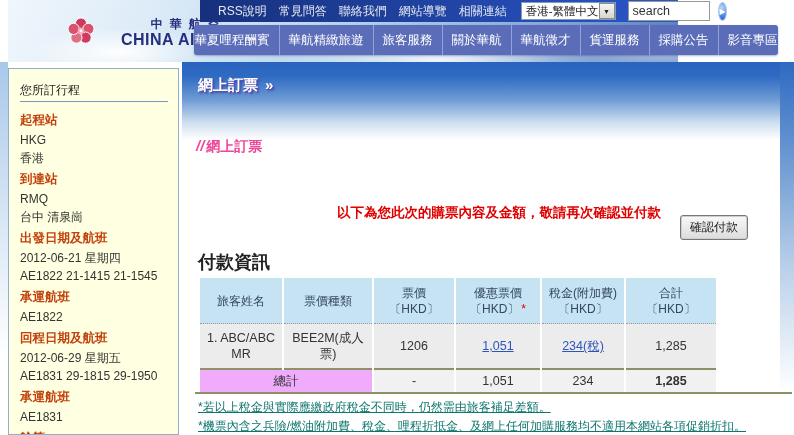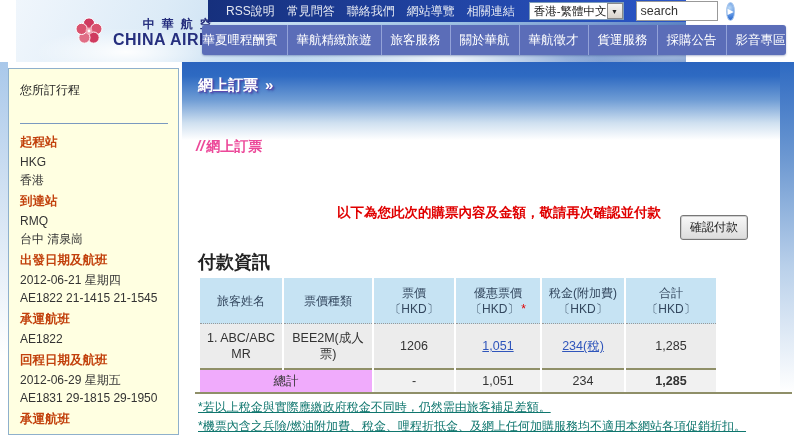--- a/index.html
+++ b/index.html
@@ -1,21 +1,21 @@
 <!DOCTYPE html>
 <html><head>
 <meta charset="utf-8">
 <style>
   * { margin:0; padding:0; box-sizing:border-box; }
   html,body { width:794px; height:435px; overflow:hidden;
     font-family:"Liberation Sans","DejaVu Sans",sans-serif; background:#fff; }
   .page { position:relative; width:794px; height:435px; background:#fff; }
 
   
-  .header { position:absolute; top:0; left:16px; width:670px; height:62px;
+  .header { position:absolute; top:0; left:8px; width:670px; height:62px;
     background:
       radial-gradient(ellipse 130px 34px at 110px 52px, rgba(255,255,255,.95), rgba(255,255,255,0) 70%),
       radial-gradient(ellipse 220px 40px at 430px 60px, rgba(255,255,255,.85), rgba(255,255,255,0) 70%),
       radial-gradient(ellipse 160px 30px at 660px 55px, rgba(255,255,255,.45), rgba(255,255,255,0) 70%),
       linear-gradient(112deg,#f0f6fc 0%,#dcebf7 22%,#bdd8ef 45%,#9cc0e2 65%,#7e9fd2 84%,#567fc0 100%); }
 
   .topbar { position:absolute; top:0; left:192px; right:0; height:22px;
     background:linear-gradient(to right,#16307d,#2b57c9);
     display:flex; align-items:center; padding-left:18px; }
   .toplink { color:#e4e8f2; font-size:12px; text-decoration:none; margin-right:12px; white-space:nowrap; cursor:pointer; }
@@ -26,42 +26,42 @@
     border:1px solid #8a8a8a; display:flex; align-items:center; justify-content:center;
     font-size:7px; color:#222; }
   .search-input { width:82px; height:19px; border:1px solid #999; margin-left:12px;
     font-size:12.5px; color:#333; padding:9px 4px; font-family:inherit; }
   .go-btn { width:19px; height:19px; border-radius:50%; margin-left:8px; cursor:pointer;
     background:radial-gradient(circle at 35% 28%, #bcd9f5 0%, #5a92e2 55%, #1f5ec8 100%);
     border:1px solid #a8c6ec; color:#fff; font-size:8px; display:flex; align-items:center;
     justify-content:center; padding-left:1px; }
 
   .logo { position:absolute; top:13px; left:55px; display:flex; align-items:center; }
-  .logo-text { margin-left:6px; text-align:center; }
+  .logo-text { margin-left:22px; text-align:center; }
   .logo-cn { font-size:12px; font-weight:bold; color:#262f7e; letter-spacing:7px; line-height:14px; }
   .logo-en { font-size:16px; font-weight:bold; color:#262f7e; letter-spacing:.5px; line-height:18px; white-space:nowrap; }
   .swirl { margin-left:5px; margin-top:12px; }
 
   
   .nav { position:absolute; top:25px; left:186px; width:584px; height:30px;
     background:#5b6db8; border-radius:3px; display:flex; align-items:center;
     justify-content:center; box-shadow:0 1px 2px rgba(30,50,120,.35); }
   .nav-item { color:#fff; font-size:12.5px; padding:0 9px; white-space:nowrap;
     cursor:pointer; line-height:30px; }
   .nav-item + .nav-item { border-left:1px solid #93a2d8; }
 
   
   .content { position:absolute; top:62px; left:0; width:794px; height:373px; }
   .left-strip { position:absolute; top:0; left:0; width:8px; height:310px;
     background:linear-gradient(to bottom,#a9c8ea 0%,#cfe0f2 40%,#ffffff 95%); }
 
   
   .sidebar { position:absolute; top:6px; left:8px; width:171px; height:367px;
     background:#ffffe1; border:1px solid #8fb0cc; padding:12px 10px 0 11px; overflow:hidden; }
-  .sb-title { font-size:12px; color:#222; line-height:18px; margin-bottom:24px; }
+  .sb-title { font-size:12px; color:#222; line-height:18px; margin-bottom:2px; }
   .sb-divider { border-top:1px solid #7a99c0; margin-bottom:8px; }
   .sb-label { font-size:12.5px; font-weight:bold; color:#c2410c; line-height:21px; margin-top:2px; cursor:default; }
   .sb-line { font-size:12px; color:#333; line-height:18px; }
 
   
   .main { position:absolute; top:0; left:182px; width:612px; height:373px; }
   .band { position:absolute; top:0; left:0; right:0; height:78px;
     background:linear-gradient(to bottom,#2a63be 0%,#2e6ac2 18%,#6d9bd4 48%,#cfe0f0 78%,#ffffff 100%); }
   .right-strip { position:absolute; top:0; right:0; width:14px; height:330px;
     background:linear-gradient(to bottom,#2e6ac2 0%,#6f9ad2 30%,#b9d0ea 62%,#ffffff 100%); }

